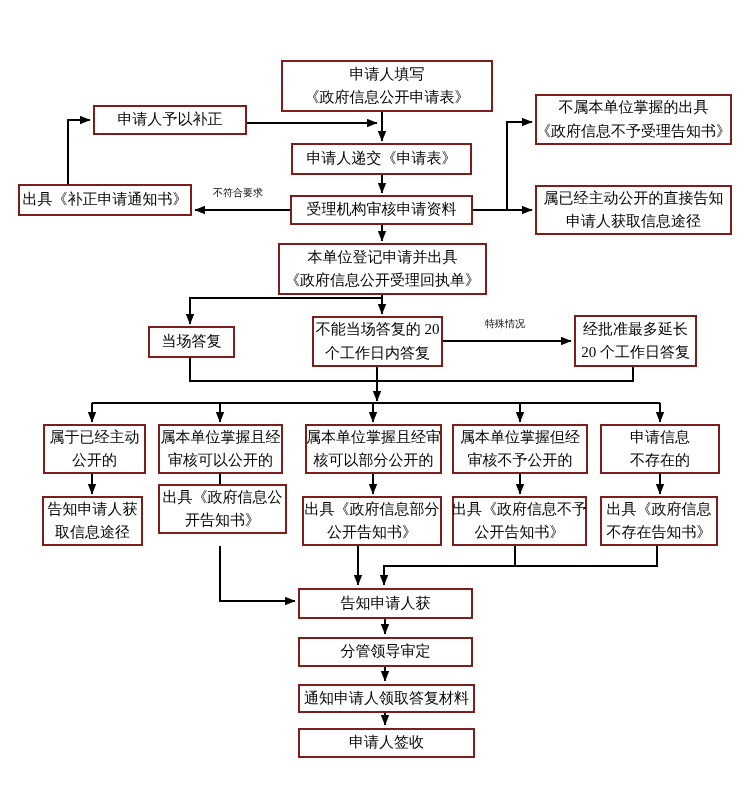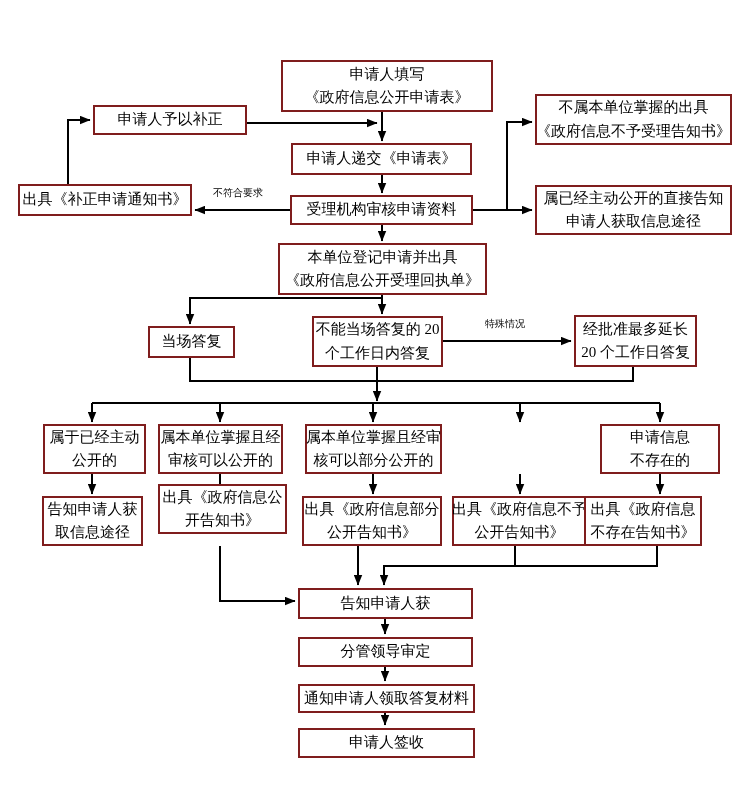--- a/index.html
+++ b/index.html
@@ -110,37 +110,39 @@
 
   <div class="node" style="left:43px;top:424px;width:103px;height:50px;">属于已经主动
 公开的</div>
 
   <div class="node" style="left:158px;top:424px;width:125px;height:50px;">属本单位掌握且经
 审核可以公开的</div>
 
   <div class="node" style="left:305px;top:424px;width:137px;height:50px;">属本单位掌握且经审
 核可以部分公开的</div>
 
+  <div class="node" style="left:452px;top:424px;width:136px;height:50px;">属本单位掌握但经
+审核不予公开的</div>
 
   <div class="node" style="left:600px;top:424px;width:120px;height:50px;">申请信息
 不存在的</div>
 
   <div class="node" style="left:42px;top:496px;width:101px;height:50px;">告知申请人获
 取信息途径</div>
 
   <div class="node" style="left:158px;top:484px;width:129px;height:50px;">出具《政府信息公
 开告知书》</div>
 
   <div class="node" style="left:302px;top:496px;width:140px;height:50px;">出具《政府信息部分
 公开告知书》</div>
 
   <div class="node" style="left:452px;top:496px;width:135px;height:50px;">出具《政府信息不予
 公开告知书》</div>
 
-  <div class="node" style="left:584px;top:496px;width:118px;height:50px;text-align:right;">出具《政府信息
+  <div class="node" style="left:600px;top:496px;width:118px;height:50px;text-align:right;">出具《政府信息
 不存在告知书》</div>
 
   <div class="node" style="left:298px;top:588px;width:175px;height:31px;">告知申请人获</div>
 
   <div class="node" style="left:298px;top:684px;width:177px;height:29px;">通知申请人领取答复材料</div>
 
   <div class="node" style="left:298px;top:637px;width:175px;height:30px;">分管领导审定</div>
 
   <div class="node" style="left:298px;top:728px;width:177px;height:30px;">申请人签收</div>
 

